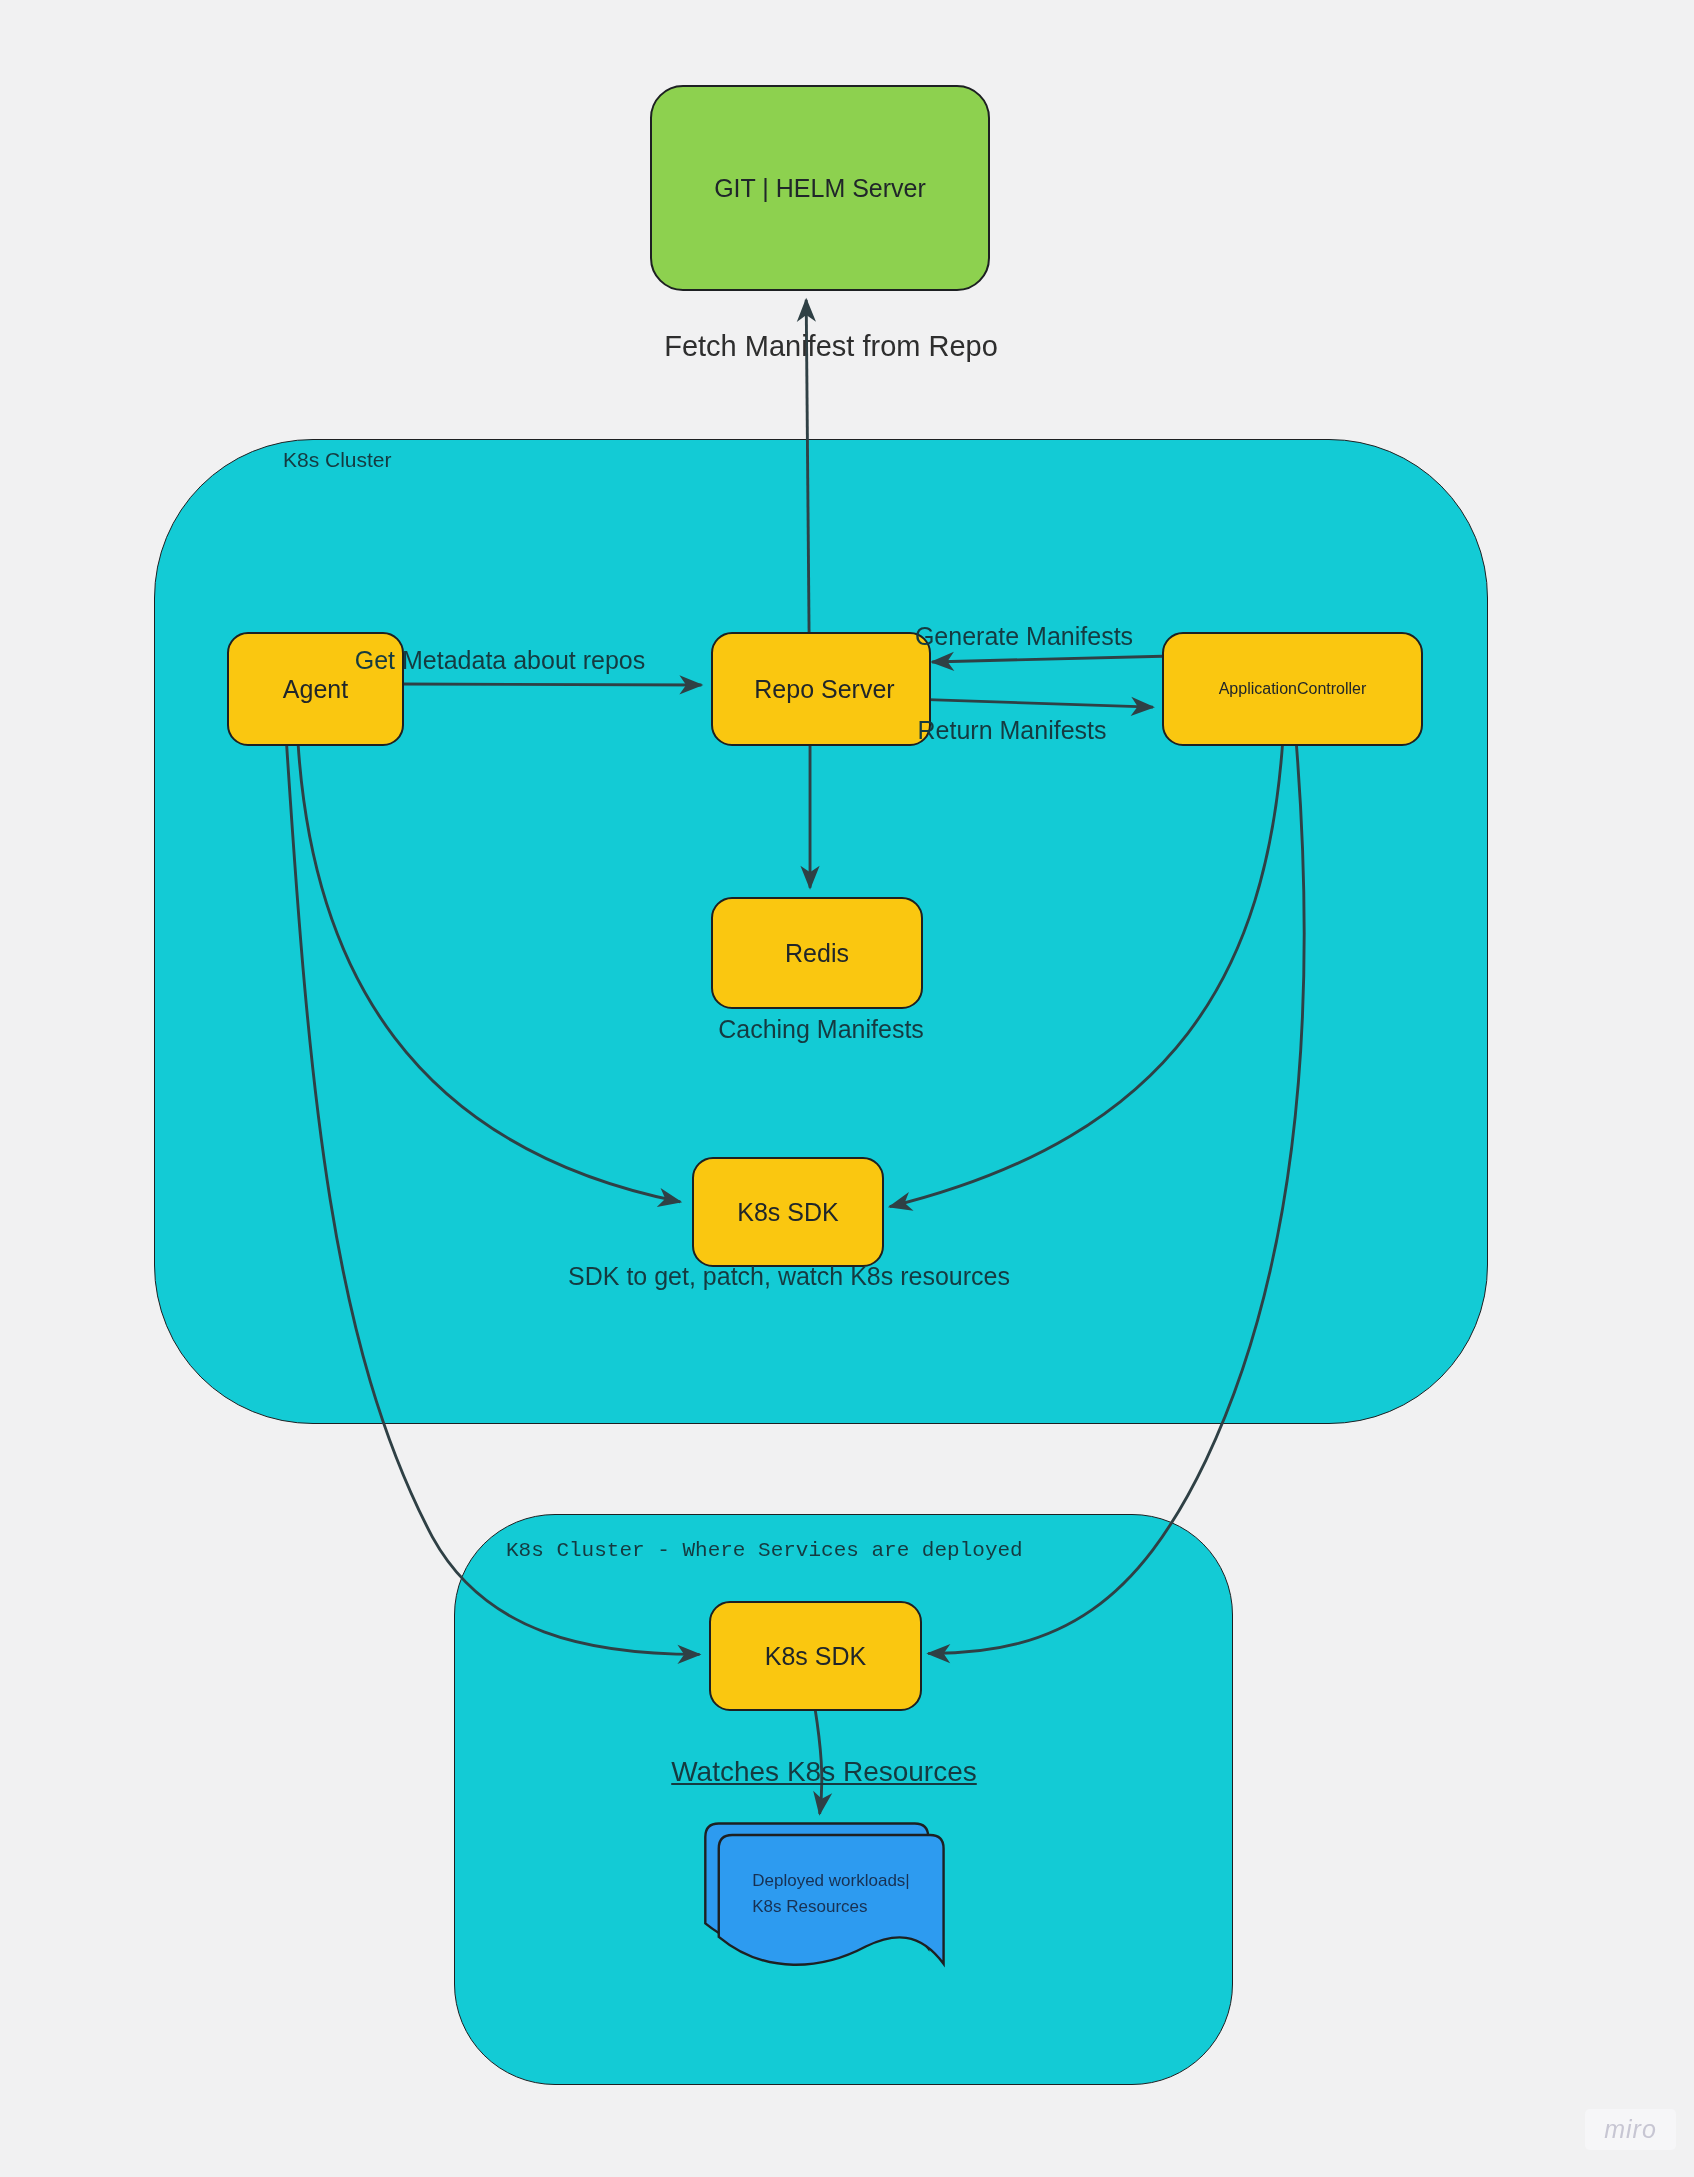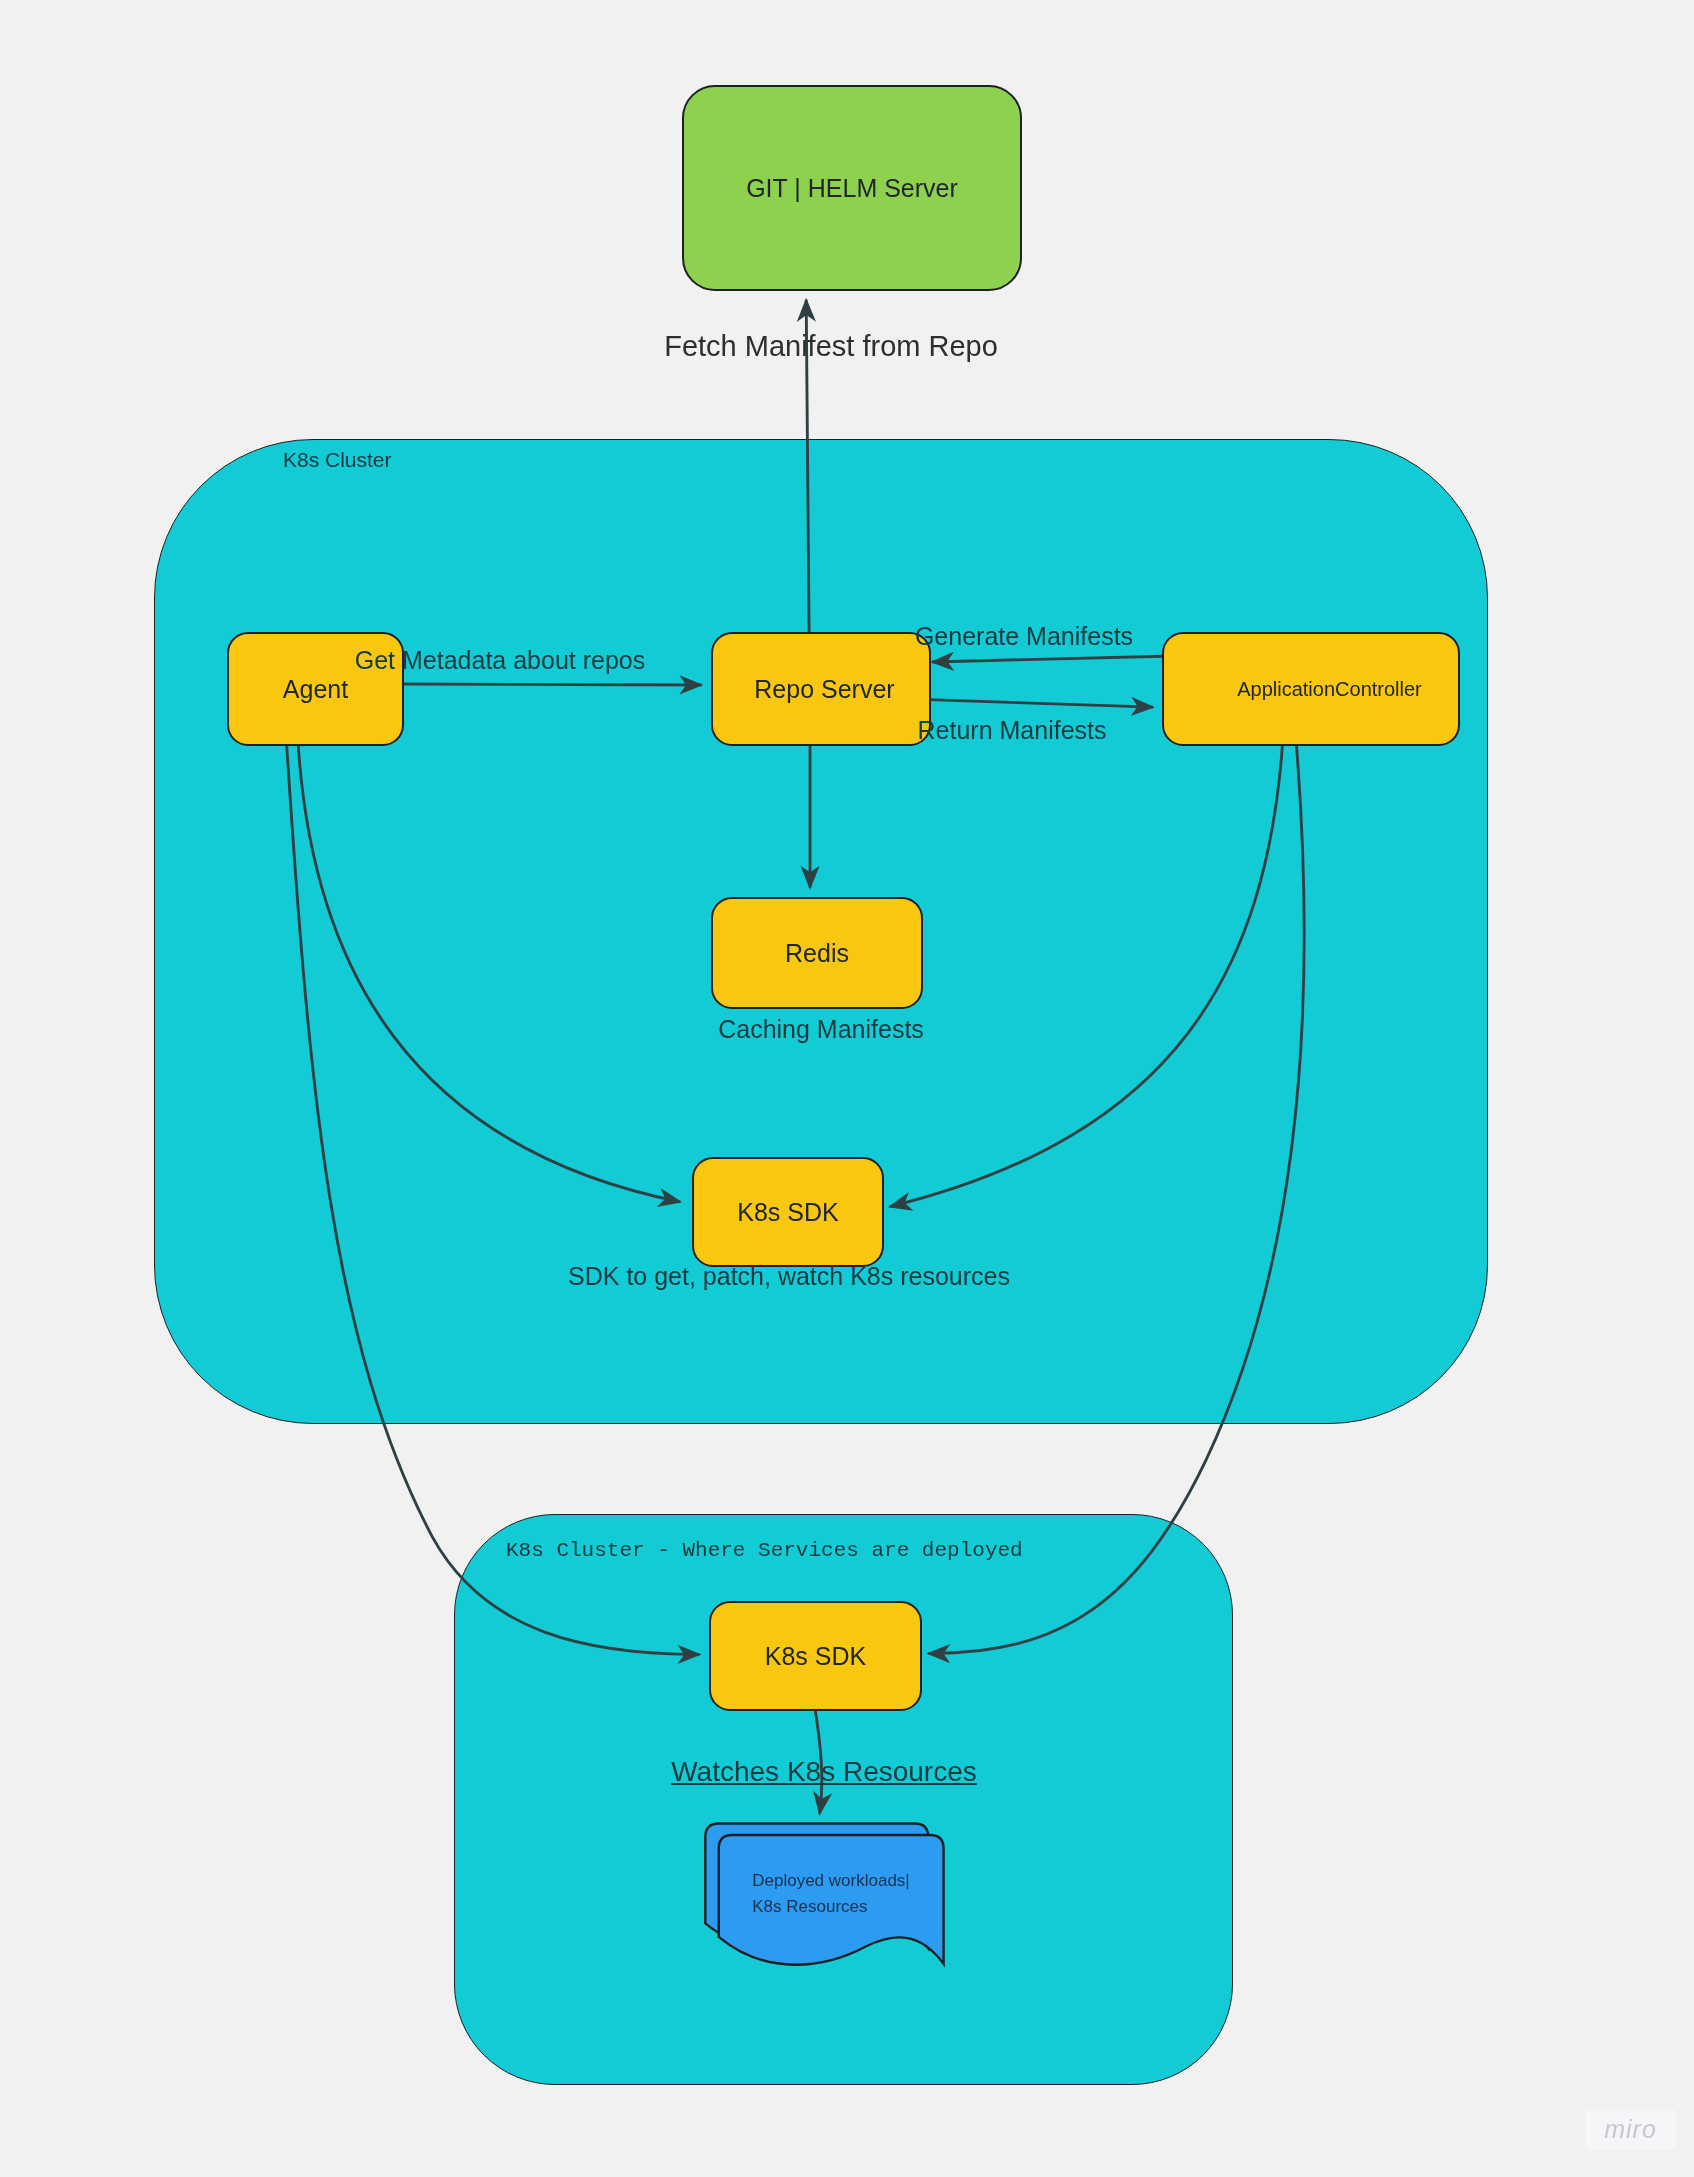--- a/index.html
+++ b/index.html
@@ -35,25 +35,25 @@
     position:absolute;z-index:3;
     display:flex;align-items:center;justify-content:center;
     background:var(--c-yellow,#fac710);
     border:2.4px solid var(--c-shape-border,#1d2022);
     border-radius:21px;
     color:var(--c-box-text,#20262a);
     font-size:25px;text-align:center;
   }
   #node-git{
     left:650px;top:85px;width:336px;height:202px;
-    background:var(--c-green,#8dd14f);border-radius:33px;margin-left:32px;
+    background:var(--c-green,#8dd14f);border-radius:33px;
   }
   #node-agent{left:227px;top:632px;width:173px;height:110px;}
   #node-repo{left:711px;top:632px;width:209px;height:110px;padding-left:7px;}
-  #node-appctrl{left:1162px;top:632px;width:257px;height:110px;font-size:20px;padding-left:37px;}
+  #node-appctrl{left:1162px;top:632px;width:257px;height:110px;font-size:16px;}
   #node-redis{left:711px;top:897px;width:208px;height:108px;}
   #node-sdk1{left:692px;top:1157px;width:188px;height:106px;}
   #node-sdk2{left:709px;top:1601px;width:209px;height:106px;}
   .edge-label{
     position:absolute;z-index:4;
     transform:translate(-50%,-50%);
     color:var(--c-title-text,#153a40);
     font-size:25px;white-space:nowrap;text-align:right;
   }
   #label-fetch{left:831px;top:346px;font-size:29px;color:var(--c-label-text,#2e2e2e);}

